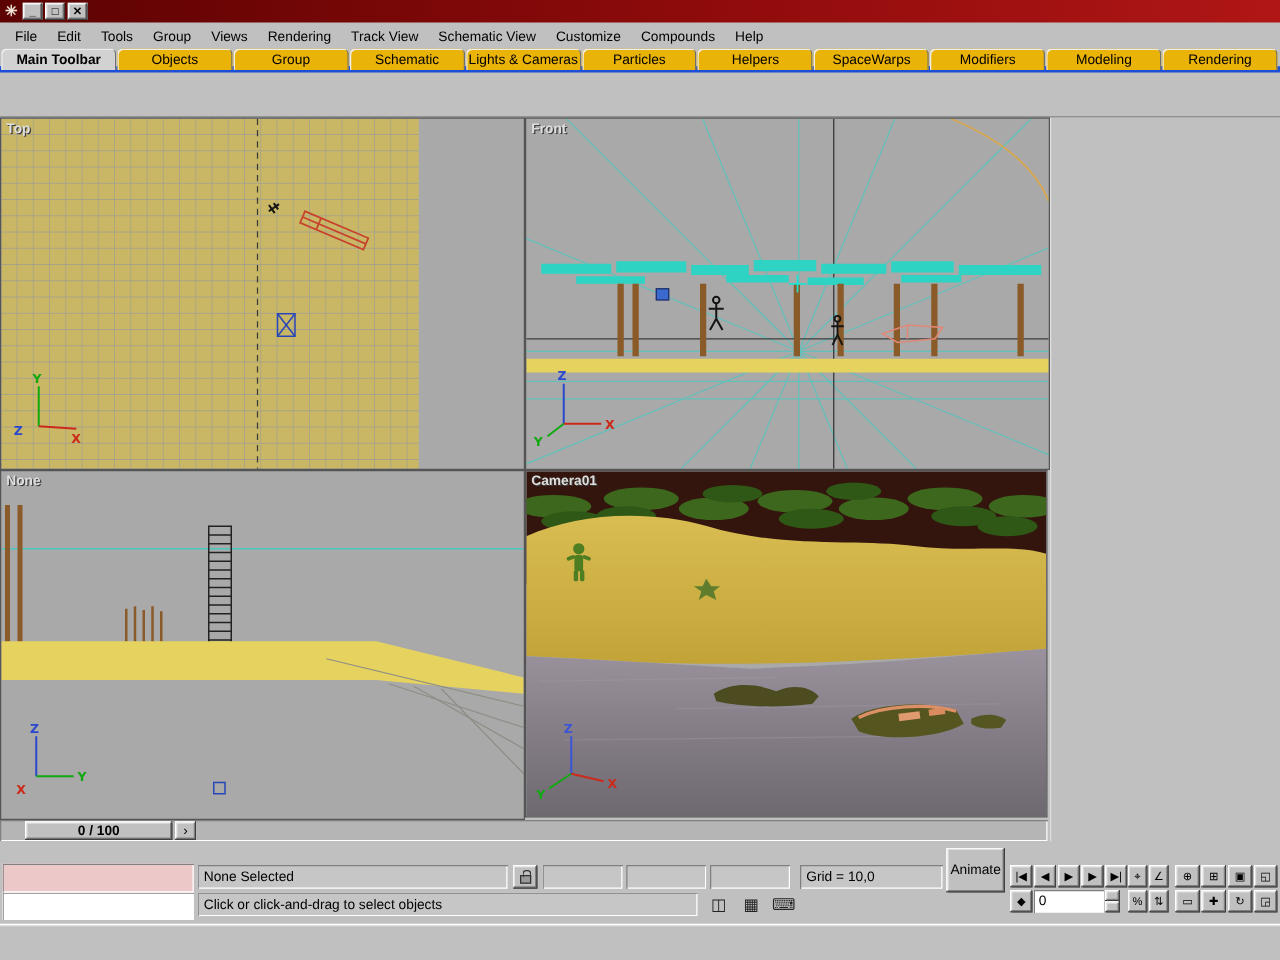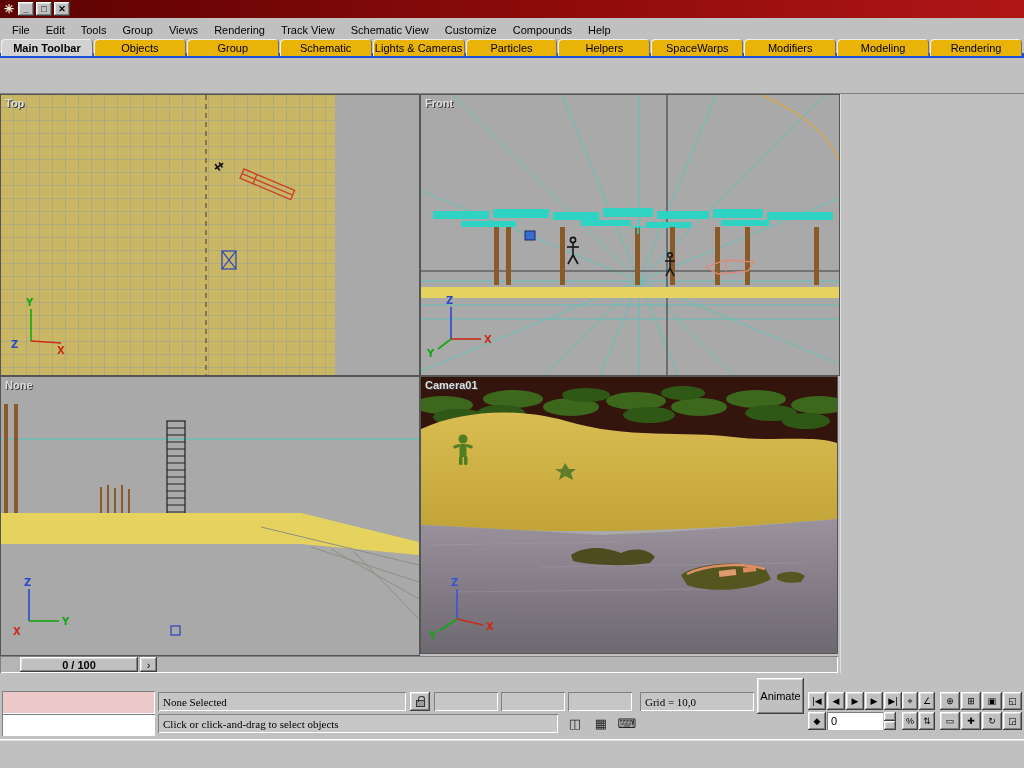--- a/index.html
+++ b/index.html
@@ -33,21 +33,21 @@
 .combo .cval{flex:1;display:flex;align-items:center;padding-left:4px;background:#fff;box-shadow:inset 1px 1px 0 #404040,inset -1px -1px 0 #dfdfdf;}
 .combo .cbtn{width:16px;height:20px;font-size:8px;}
 
 .viewport{position:absolute;outline:1px solid #555;background:#a9a9a9;}
 .vp-label{position:absolute;left:4px;top:2px;font-weight:bold;color:#dedede;text-shadow:1px 1px 0 #3c3c3c;}
 
 #trackbar{left:0;top:656px;width:838px;height:17px;background:#b5b5b5;}
 #track-thumb{left:20px;top:657px;width:118px;height:15px;font-weight:bold;}
 #track-next{left:140px;top:657px;width:17px;height:15px;}
 
-.statfield{position:absolute;height:19px;display:flex;align-items:center;padding-left:5px;background:#c6c6c6;font-family:Liberation Serif, serif;}
+.statfield{position:absolute;height:19px;display:flex;align-items:center;padding-left:5px;background:#c6c6c6;}
 .sbtn{position:absolute;width:22px;height:19px;}
 .pbtn{position:absolute;height:18px;font-size:9px;}
 .lock{width:9px;height:7px;background:#9a9a9a;border:1px solid #333;position:relative;margin-top:4px;}
 .lock::before{content:"";position:absolute;left:1px;top:-5px;width:5px;height:5px;border:1px solid #333;border-bottom:none;border-radius:3px 3px 0 0;}
 
 #cmdpanel{left:840px;top:94px;width:184px;height:596px;background:#c0c0c0;box-shadow:inset 1px 0 0 #dfdfdf;}
 
 #taskbar{left:0;top:740px;width:1024px;height:28px;background:#c0c0c0;border-top:1px solid #dfdfdf;box-shadow:0 -1px 0 #fff;}
 svg text{font-family:"DejaVu Sans",sans-serif;}
 </style>

